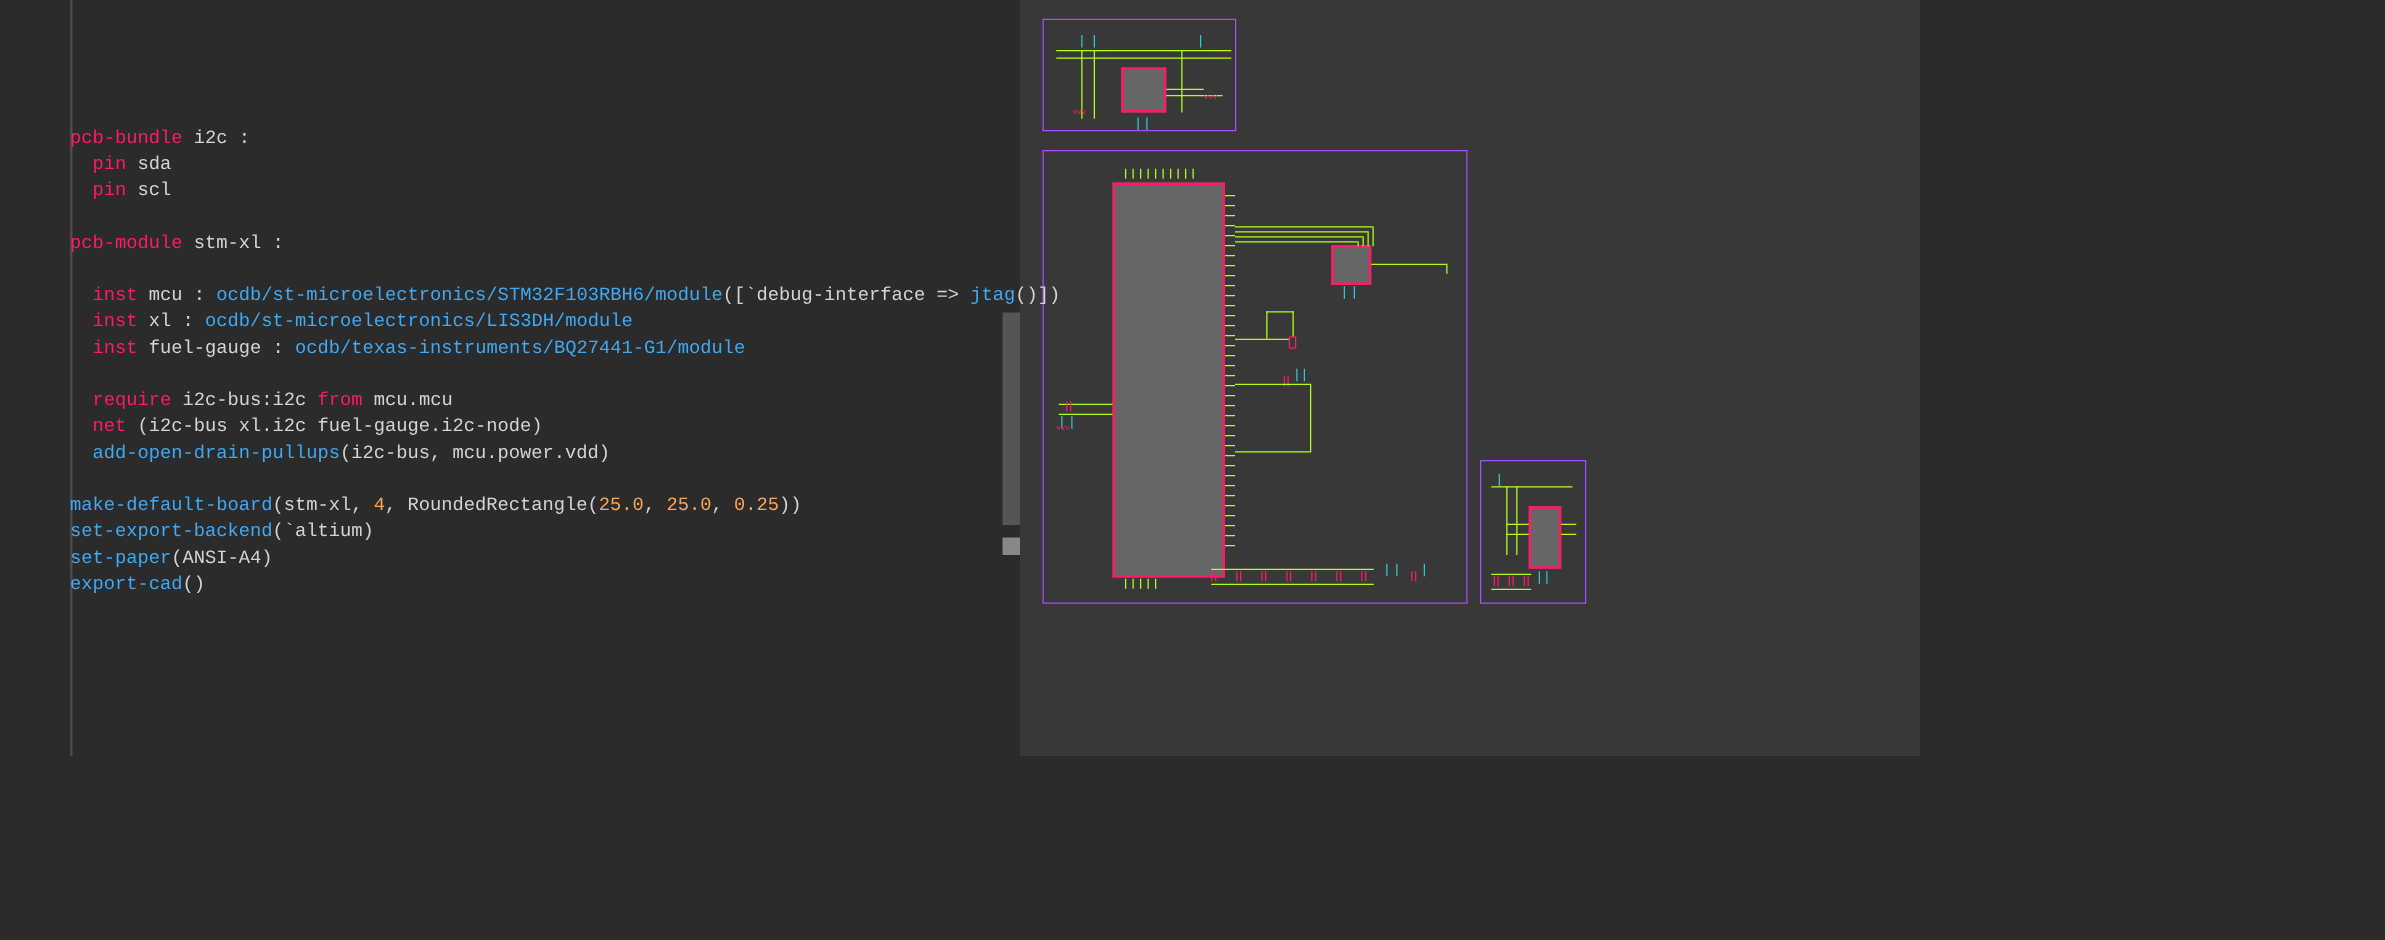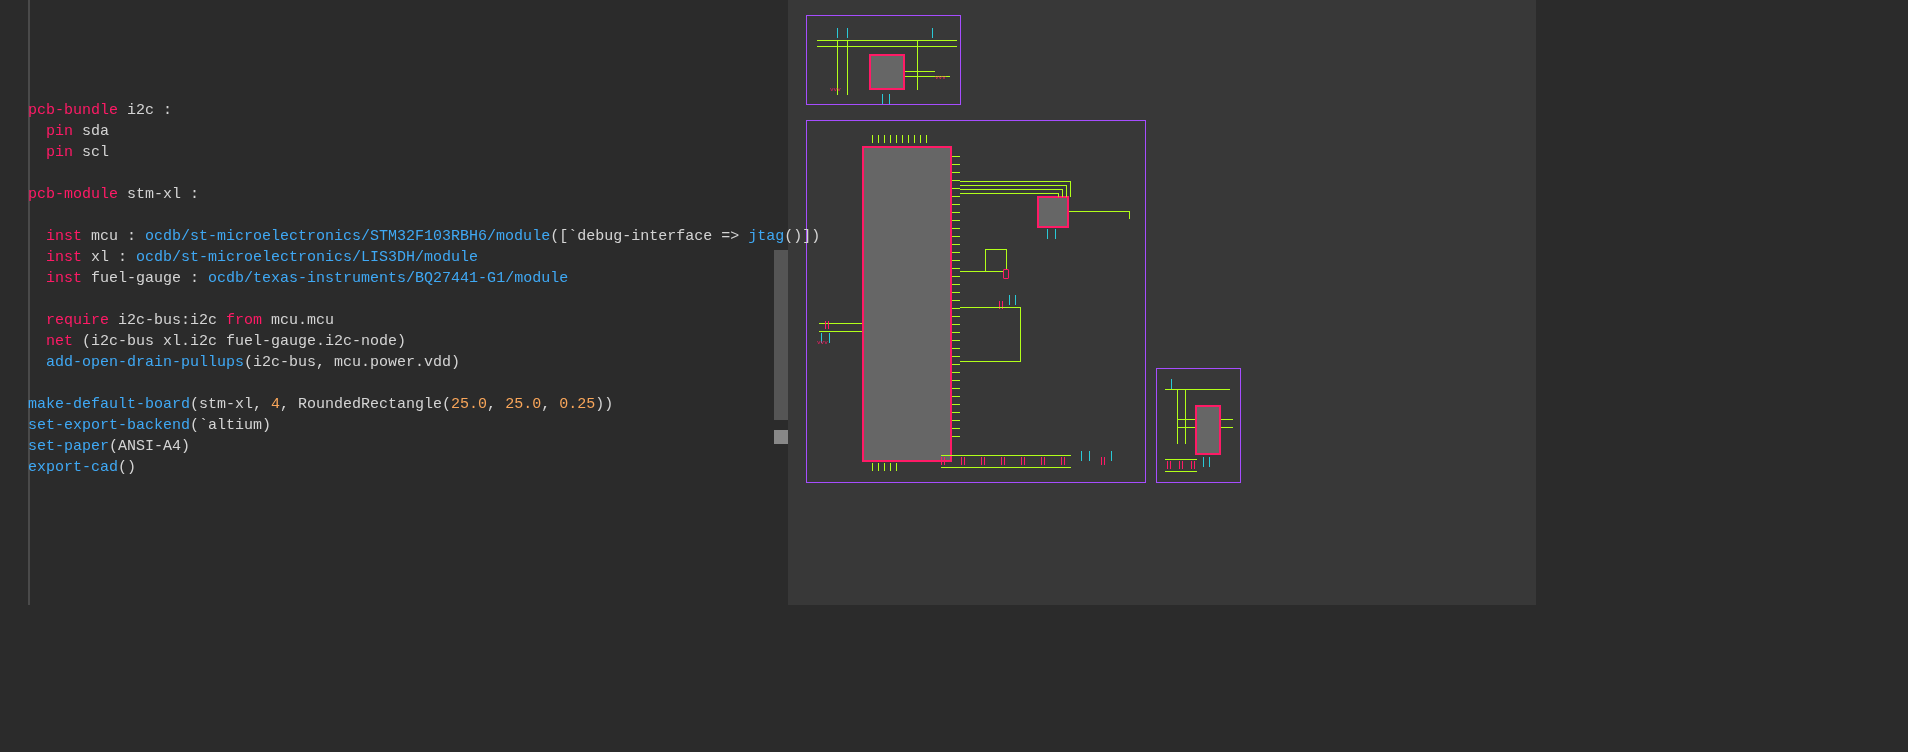--- a/index.html
+++ b/index.html
@@ -5,20 +5,21 @@
   * { margin:0; padding:0; box-sizing:border-box; }
   html,body { width:1536px; height:605px; background:#2b2b2b; font-family:Consolas,"Courier New",monospace; font-size:15px; overflow:hidden; }
   .app { display:flex; width:100%; height:100%; }
   .editor {
     width:788px; height:100%;
     background:#2b2b2b;
     padding:100px 0 0 28px;
     position:relative;
     color:#d4d4d4;
     line-height:21px;
+    margin-left:28px;
   }
   .editor::before{content:"";position:absolute;left:28px;top:0;bottom:0;width:2px;background:#4a4a4a;}
   .code { white-space:pre; font-family:Consolas,"Courier New",monospace; position:relative; z-index:1; }
   .kw{color:#ff1a66;}      
   .id{color:#d4d4d4;}      
   .fn{color:#3fa9f5;}      
   .num{color:#f9a65a;}
   .scrollbar{position:absolute;right:0;top:0;width:14px;height:100%;}
   .sb-thumb{position:absolute;right:0;width:14px;background:#555;}
 

